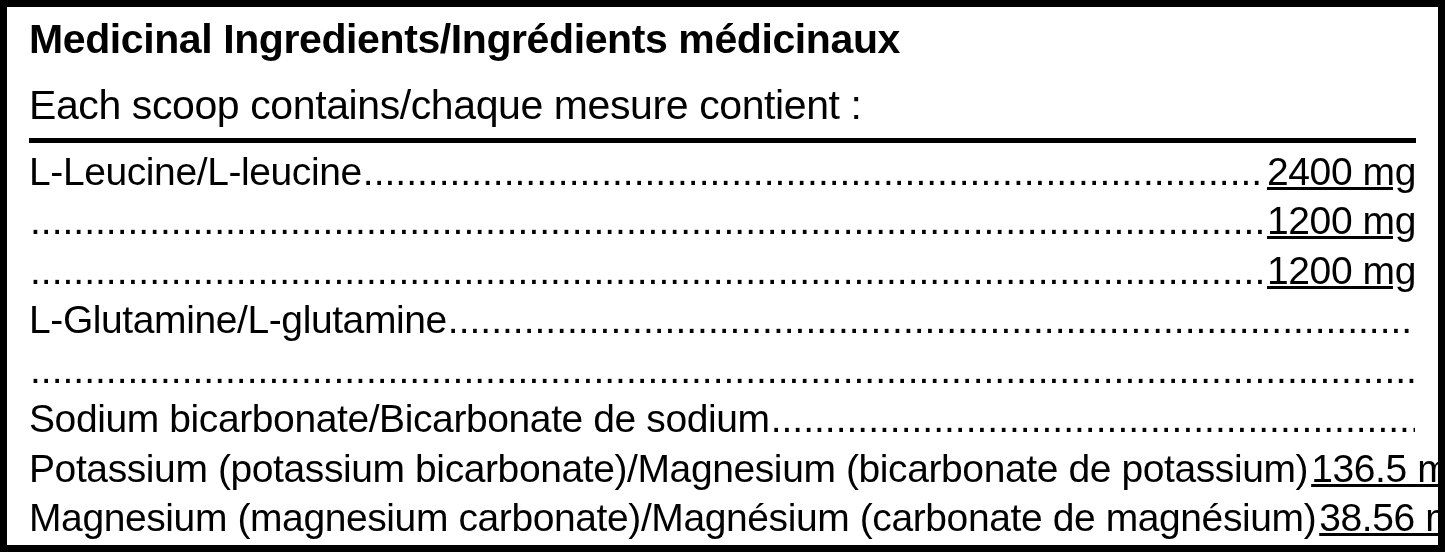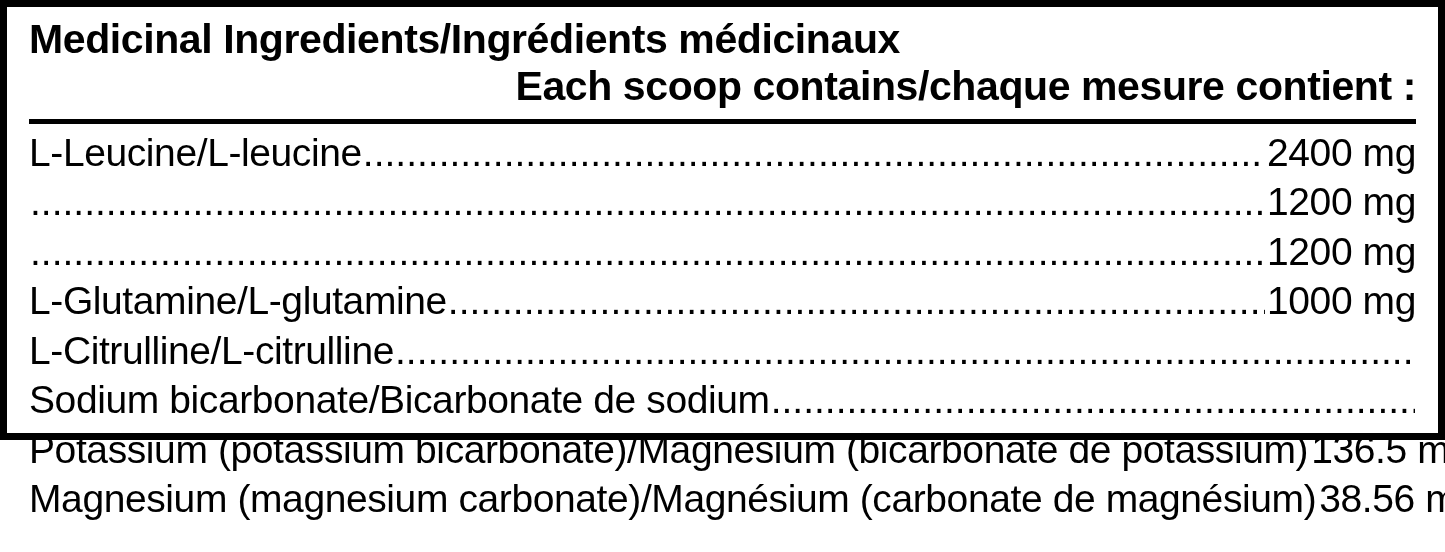--- a/index.html
+++ b/index.html
@@ -10,40 +10,39 @@
   body {
     width: 1445px;
     height: 552px;
     font-family: "Liberation Sans", sans-serif;
     color: #000000;
     overflow: hidden;
   }
   .panel {
     box-sizing: border-box;
     width: 1445px;
-    height: 440px;
+    height: 552px;
     border: 7px solid #000000;
     padding: 10px 22px 0 22px;
     background: #ffffff;
   }
   .heading {
     font-size: 41px;
     font-weight: bold;
     letter-spacing: -0.4px;
     line-height: 1.12;
     white-space: nowrap;
   }
   .subheading {
     font-size: 41px;
-    font-weight: bold;
+    font-weight: normal;
     letter-spacing: -0.4px;
     line-height: 1.12;
     white-space: nowrap;
-    margin-top: 1px;
-    text-align: right;
+    margin-top: 20px;
   }
   .rule {
     border-top: 5px solid #000000;
     margin: 9px 0 4px 0;
   }
   .rows {
     display: block;
   }
   .row {
     display: flex;
@@ -60,20 +59,21 @@
     flex: 1 1 auto;
     overflow: hidden;
     white-space: nowrap;
     margin: 0 1px;
     font-size: 39px;
     letter-spacing: 0px;
   }
   .row .amount {
     flex: 0 0 auto;
     padding-left: 1px;
+    text-decoration: underline;
   }
 </style>
 </head>
 <body>
 
 <div class="panel">
 
   <div class="heading">Medicinal Ingredients/Ingrédients médicinaux</div>
   <div class="subheading">Each scoop contains/chaque mesure contient :</div>
 
@@ -93,25 +93,23 @@
     </div>
 
     <div class="row">
       <span class="leader">......................................................................................................................................................................</span>
       <span class="amount">1200 mg</span>
     </div>
 
     <div class="row">
       <span class="name">L-Glutamine/L-glutamine</span>
       <span class="leader">......................................................................................................................................................................</span>
-      <span class="amount">1000 mg</span>
     </div>
 
     <div class="row">
-      <span class="name">L-Citrulline/L-citrulline</span>
       <span class="leader">......................................................................................................................................................................</span>
     </div>
 
     <div class="row">
       <span class="name">Sodium bicarbonate/Bicarbonate de sodium</span>
       <span class="leader">......................................................................................................................................................................</span>
     </div>
 
     <div class="row">
       <span class="name">Potassium (potassium bicarbonate)/Magnesium (bicarbonate de potassium)</span>

